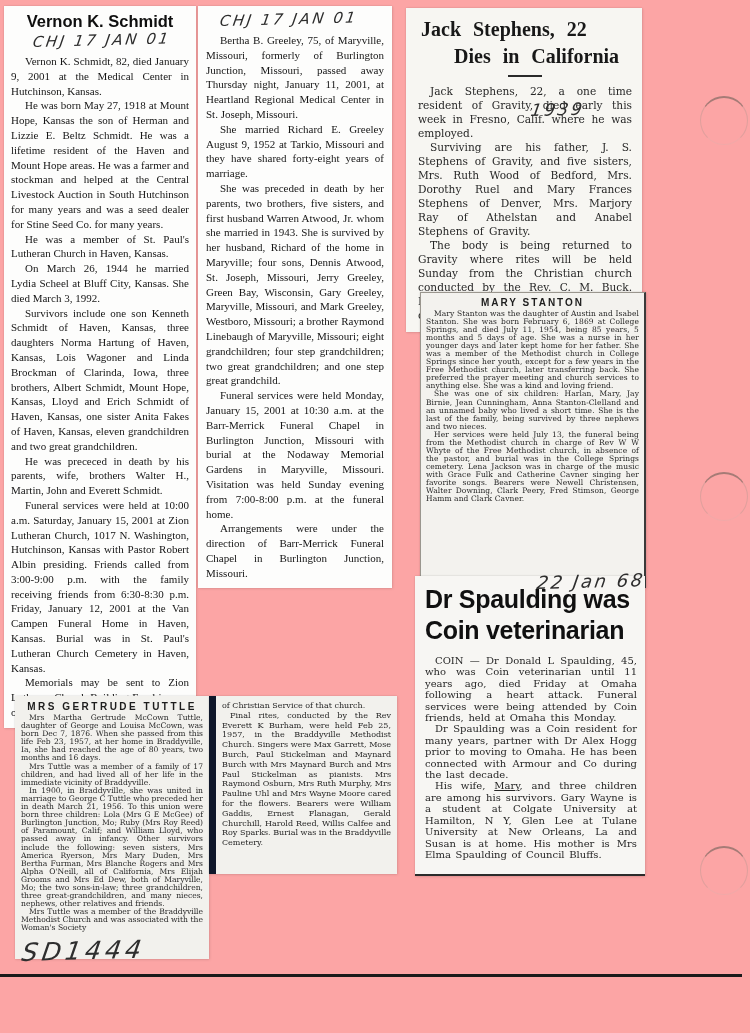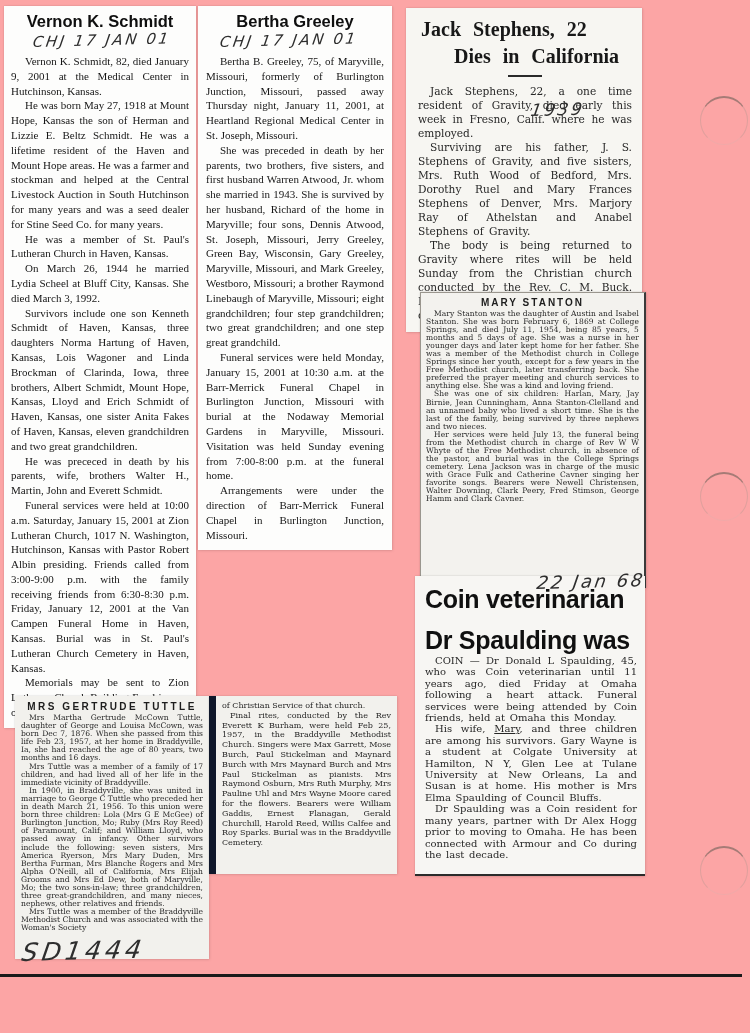--- a/index.html
+++ b/index.html
@@ -59,23 +59,23 @@
     <p class="body-modern">He was born May 27, 1918 at Mount Hope, Kansas the son of Herman and Lizzie E. Beltz Schmidt. He was a lifetime resident of the Haven and Mount Hope areas. He was a farmer and stockman and helped at the Central Livestock Auction in South Hutchinson for many years and was a seed dealer for Stine Seed Co. for many years.</p>
     <p class="body-modern">He was a member of St. Paul's Lutheran Church in Haven, Kansas.</p>
     <p class="body-modern">On March 26, 1944 he married Lydia Scheel at Bluff City, Kansas. She died March 3, 1992.</p>
     <p class="body-modern">Survivors include one son Kenneth Schmidt of Haven, Kansas, three daughters Norma Hartung of Haven, Kansas, Lois Wagoner and Linda Brockman of Clarinda, Iowa, three brothers, Albert Schmidt, Mount Hope, Kansas, Lloyd and Erich Schmidt of Haven, Kansas, one sister Anita Fakes of Haven, Kansas, eleven grandchildren and two great grandchildren.</p>
     <p class="body-modern">He was prececed in death by his parents, wife, brothers Walter H., Martin, John and Everett Schmidt.</p>
     <p class="body-modern">Funeral services were held at 10:00 a.m. Saturday, January 15, 2001 at Zion Lutheran Church, 1017 N. Washington, Hutchinson, Kansas with Pastor Robert Albin presiding. Friends called from 3:00-9:00 p.m. with the family receiving friends from 6:30-8:30 p.m. Friday, January 12, 2001 at the Van Campen Funeral Home in Haven, Kansas. Burial was in St. Paul's Lutheran Church Cemetery in Haven, Kansas.</p>
     <p class="body-modern">Memorials may be sent to Zion Lutheran Church Building Fund in care of the funeral home.</p>
   </article>
 
   <article class="clip" style="left:198px;top:6px;width:194px;padding:4px 8px 8px 8px;">
-    <h2 class="head-modern">Bertha Greeley</h2>
     <div class="hw" style="font-size:15px;margin:2px 0 3px 14px;">CHJ 17 JAN 01</div>
     <p class="body-modern">Bertha B. Greeley, 75, of Maryville, Missouri, formerly of Burlington Junction, Missouri, passed away Thursday night, January 11, 2001, at Heartland Regional Medical Center in St. Joseph, Missouri.</p>
+    <p class="body-modern">She married Richard E. Greeley August 9, 1952 at Tarkio, Missouri and they have shared forty-eight years of marriage.</p>
     <p class="body-modern">She was preceded in death by her parents, two brothers, five sisters, and first husband Warren Atwood, Jr. whom she married in 1943. She is survived by her husband, Richard of the home in Maryville; four sons, Dennis Atwood, St. Joseph, Missouri, Jerry Greeley, Green Bay, Wisconsin, Gary Greeley, Maryville, Missouri, and Mark Greeley, Westboro, Missouri; a brother Raymond Linebaugh of Maryville, Missouri; eight grandchildren; four step grandchildren; two great grandchildren; and one step great grandchild.</p>
     <p class="body-modern">Funeral services were held Monday, January 15, 2001 at 10:30 a.m. at the Barr-Merrick Funeral Chapel in Burlington Junction, Missouri with burial at the Nodaway Memorial Gardens in Maryville, Missouri. Visitation was held Sunday evening from 7:00-8:00 p.m. at the funeral home.</p>
     <p class="body-modern">Arrangements were under the direction of Barr-Merrick Funeral Chapel in Burlington Junction, Missouri.</p>
   </article>
 
   <article class="clip old" style="left:406px;top:8px;width:236px;padding:8px 10px 10px 12px;">
     <h2 class="head-stephens" style="margin-left:3px;">Jack Stephens, 22</h2>
     <h2 class="head-stephens" style="margin-left:36px;">Dies in California</h2>
     <div class="head-rule"></div>
     <p class="body-old stephens-body">Jack Stephens, 22, a one time resident of Gravity, died early this week in Fresno, Calif. where he was employed.</p>
@@ -89,27 +89,27 @@
            background:#f3f2ee;overflow:hidden;">
     <h3 class="head-small">MARY STANTON</h3>
     <p class="body-old dense">Mary Stanton was the daughter of Austin and Isabel Stanton. She was born February 6, 1869 at College Springs, and died July 11, 1954, being 85 years, 5 months and 5 days of age. She was a nurse in her younger days and later kept home for her father. She was a member of the Methodist church in College Springs since her youth, except for a few years in the Free Methodist church, later transferring back. She preferred the prayer meeting and church services to anything else. She was a kind and loving friend.</p>
     <p class="body-old dense">She was one of six children: Harlan, Mary, Jay Birnie, Jean Cunningham, Anna Stanton-Clelland and an unnamed baby who lived a short time. She is the last of the family, being survived by three nephews and two nieces.</p>
     <p class="body-old dense">Her services were held July 13, the funeral being from the Methodist church in charge of Rev W W Whyte of the Free Methodist church, in absence of the pastor, and burial was in the College Springs cemetery. Lena Jackson was in charge of the music with Grace Fulk and Catherine Cavner singing her favorite songs. Bearers were Newell Christensen, Walter Downing, Clark Peery, Fred Stimson, George Hamm and Clark Cavner.</p>
   </article>
 
   <article class="clip old" style="left:415px;top:576px;width:230px;padding:8px 8px 14px 10px;
            border-bottom:2.5px solid #2b2b2b;background:#f7f6f3;">
     <span class="hw" style="position:absolute;left:122px;top:-4px;font-size:18px;">22 Jan 68</span>
+    <h2 class="head-spaulding" style="margin:0;">Dr Spaulding was</h2>
     <h2 class="head-spaulding" style="margin:0 0 10px 0;">Coin veterinarian</h2>
-    <h2 class="head-spaulding" style="margin:0;">Dr Spaulding was</h2>
     <p class="body-old spaulding-body">COIN — Dr Donald L Spaulding, 45, who was Coin veterinarian until 11 years ago, died Friday at Omaha following a heart attack. Funeral services were being attended by Coin friends, held at Omaha this Monday.</p>
+    <p class="body-old spaulding-body">Dr Spaulding was a Coin resident for many years, partner with Dr Alex Hogg prior to moving to Omaha. He has been connected with Armour and Co during the last decade.</p>
     <p class="body-old spaulding-body">
       <span>His wife, </span><span class="underline">Mary</span><span>, and three children are among his survivors. Gary Wayne is a student at Colgate University at Hamilton, N Y, Glen Lee at Tulane University at New Orleans, La and Susan is at home. His mother is Mrs Elma Spaulding of Council Bluffs.</span>
     </p>
-    <p class="body-old spaulding-body">Dr Spaulding was a Coin resident for many years, partner with Dr Alex Hogg prior to moving to Omaha. He has been connected with Armour and Co during the last decade.</p>
   </article>
 
   <article class="clip old" style="left:15px;top:696px;width:194px;height:263px;padding:5px 6px;
            background:#f2f1ed;overflow:hidden;">
     <h3 class="head-small" style="letter-spacing:2.5px;">MRS GERTRUDE TUTTLE</h3>
     <p class="body-old tuttle-body">Mrs Martha Gertrude McCown Tuttle, daughter of George and Louisa McCown, was born Dec 7, 1876. When she passed from this life Feb 23, 1957, at her home in Braddyville, Ia, she had reached the age of 80 years, two months and 16 days.</p>
     <p class="body-old tuttle-body">Mrs Tuttle was a member of a family of 17 children, and had lived all of her life in the immediate vicinity of Braddyville.</p>
     <p class="body-old tuttle-body">In 1900, in Braddyville, she was united in marriage to George C Tuttle who preceded her in death March 21, 1956. To this union were born three children: Lola (Mrs G E McGee) of Burlington Junction, Mo; Ruby (Mrs Roy Reed) of Paramount, Calif; and William Lloyd, who passed away in infancy. Other survivors include the following: seven sisters, Mrs America Ryerson, Mrs Mary Duden, Mrs Bertha Furman, Mrs Blanche Rogers and Mrs Alpha O'Neill, all of California, Mrs Elijah Grooms and Mrs Ed Dew, both of Maryville, Mo; the two sons-in-law; three grandchildren, three great-grandchildren, and many nieces, nephews, other relatives and friends.</p>
     <p class="body-old tuttle-body">Mrs Tuttle was a member of the Braddyville Methodist Church and was associated with the Woman's Society</p>
   </article>

